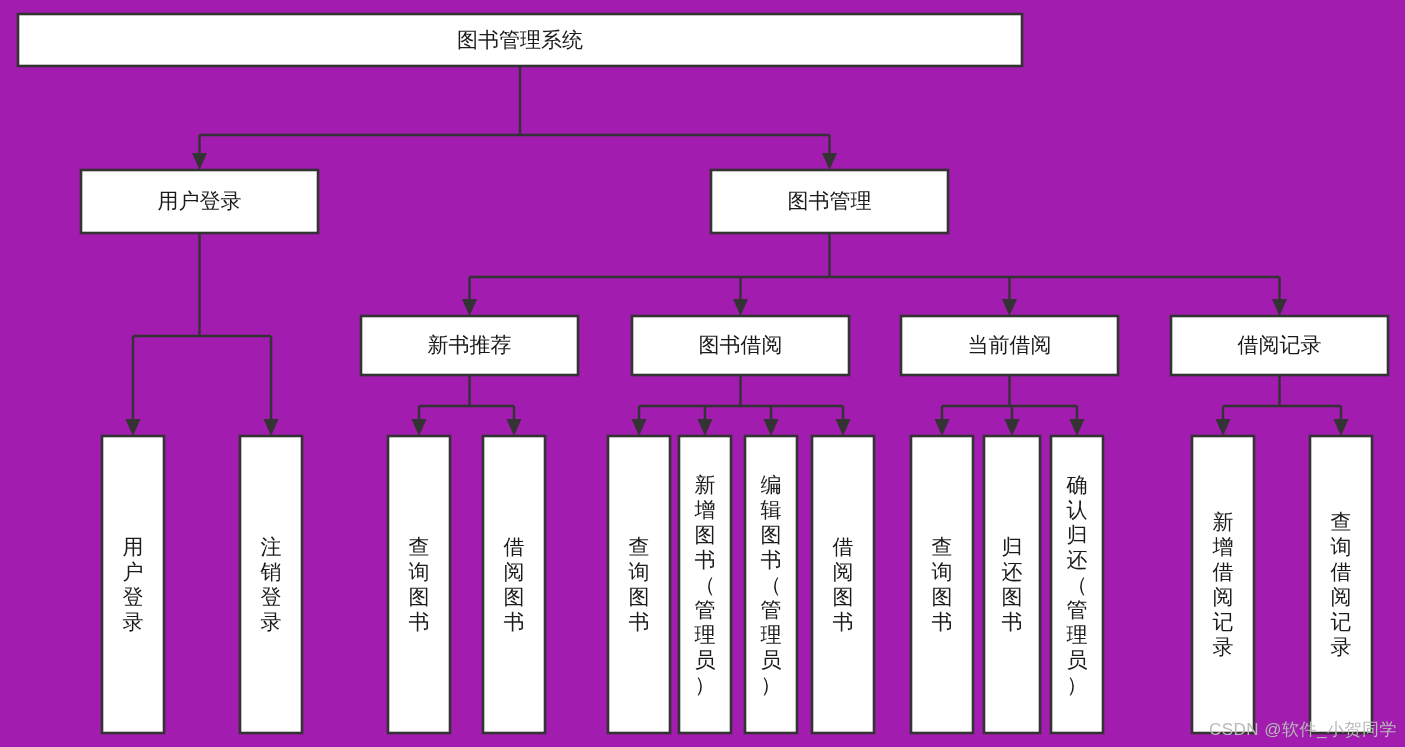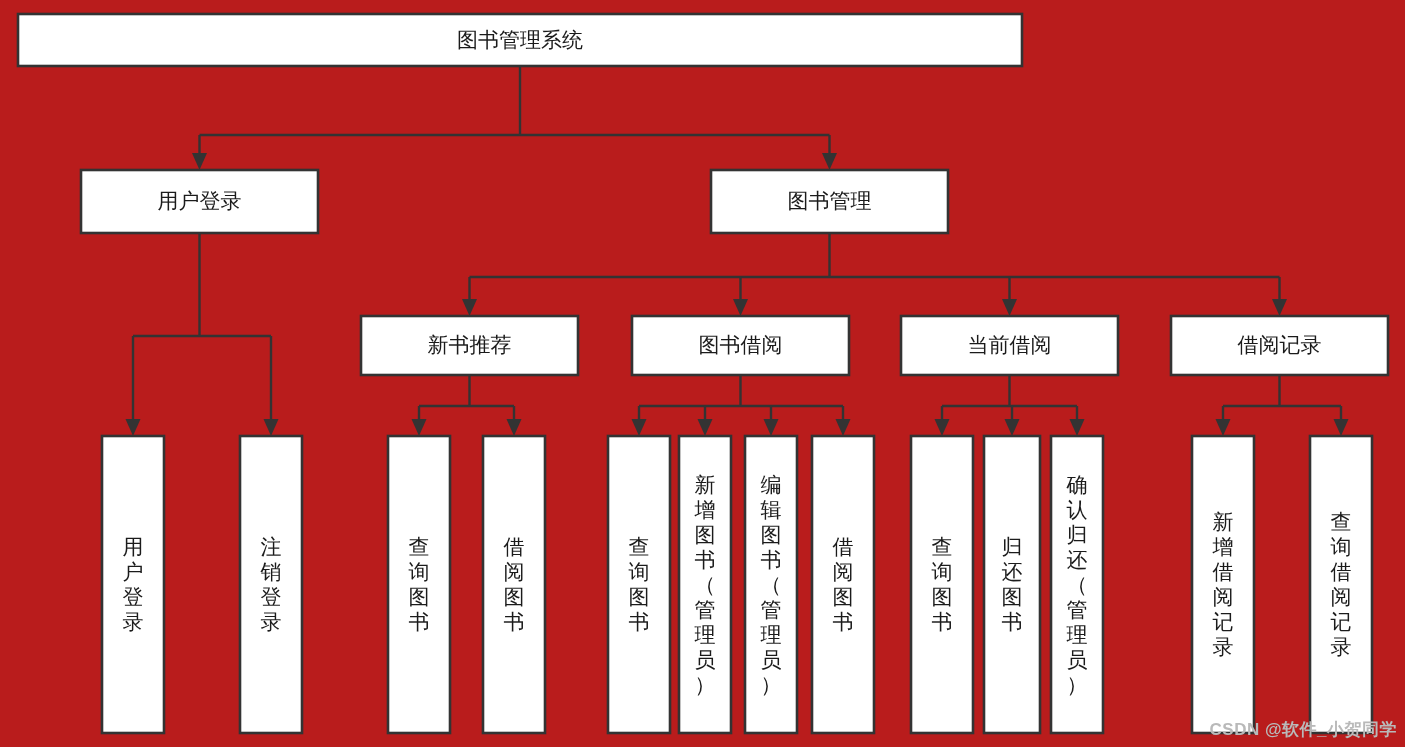--- a/index.html
+++ b/index.html
@@ -8,21 +8,21 @@
     padding: 0;
     background: #ffffff;
   }
   body {
     font-family: "Liberation Sans", "DejaVu Sans", sans-serif;
   }
   #stage {
     position: relative;
     width: 1405px;
     height: 747px;
-    background: #b91c1c;
+    background: #a21caf;
     overflow: hidden;
   }
   #diagram-svg {
     position: absolute;
     left: 0;
     top: 0;
     width: 1405px;
     height: 747px;
   }
   .node-rect {
@@ -54,21 +54,20 @@
   .watermark {
     position: absolute;
     right: 8px;
     bottom: 6px;
     font-family: "Liberation Sans", "DejaVu Sans", sans-serif;
     font-size: 17px;
     color: #b9b9b9;
     letter-spacing: 0.5px;
     white-space: nowrap;
     user-select: none;
-    font-weight: bold;
   }
 </style>
 </head>
 <body>
 
 <div id="stage">
   <svg id="diagram-svg" viewBox="0 0 1405 747" xmlns="http://www.w3.org/2000/svg">
     <g id="edges-layer">
         <g>
           <line x1="520" y1="66" x2="520" y2="135" class="conn"></line>

